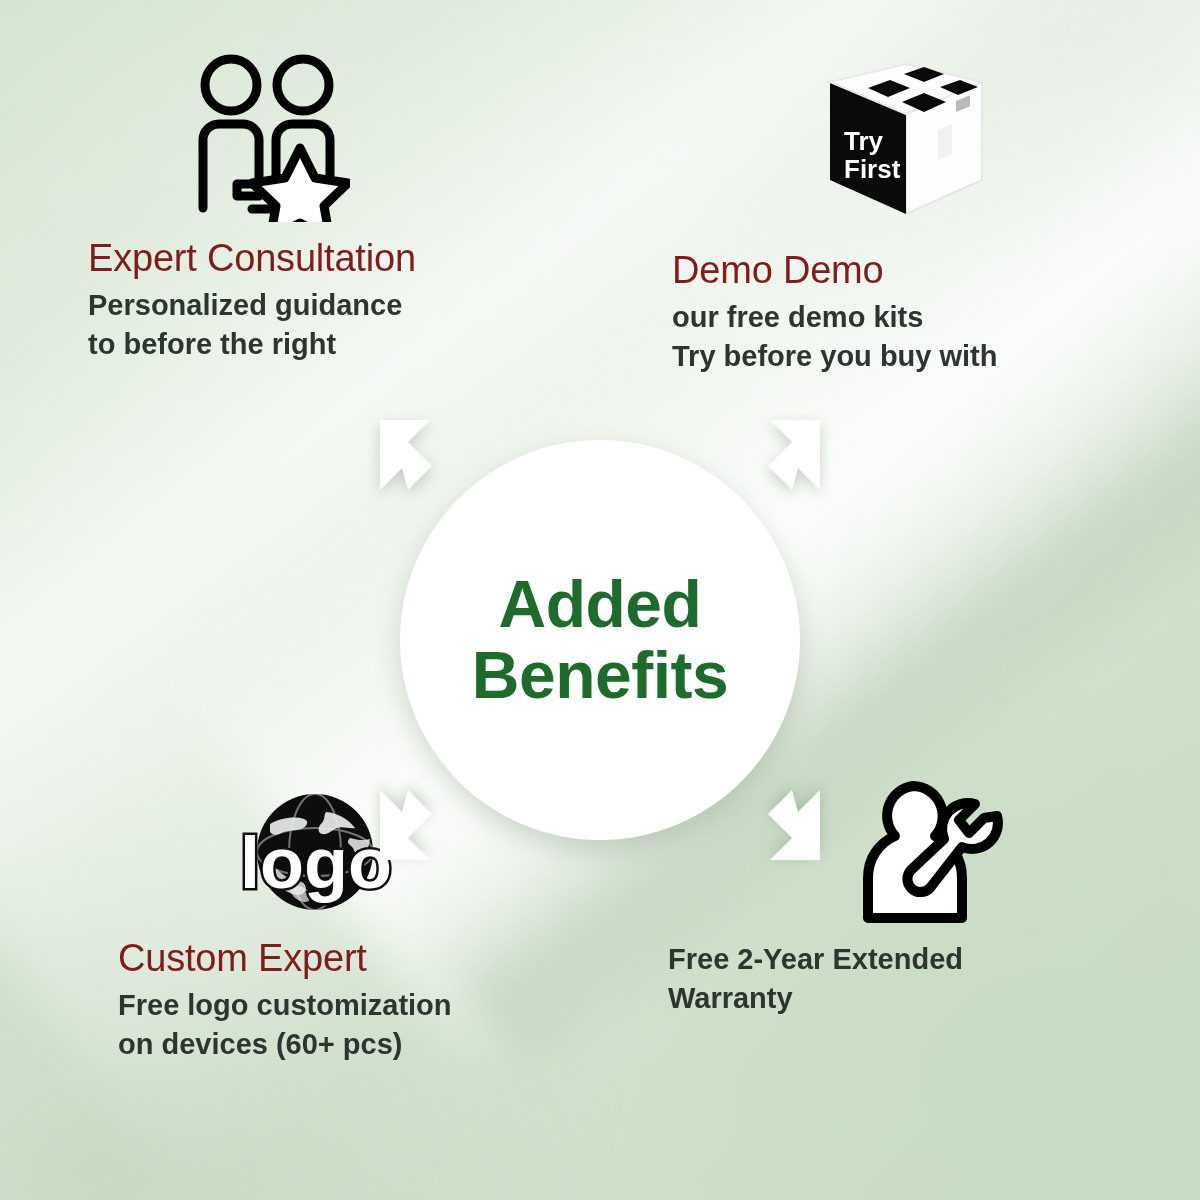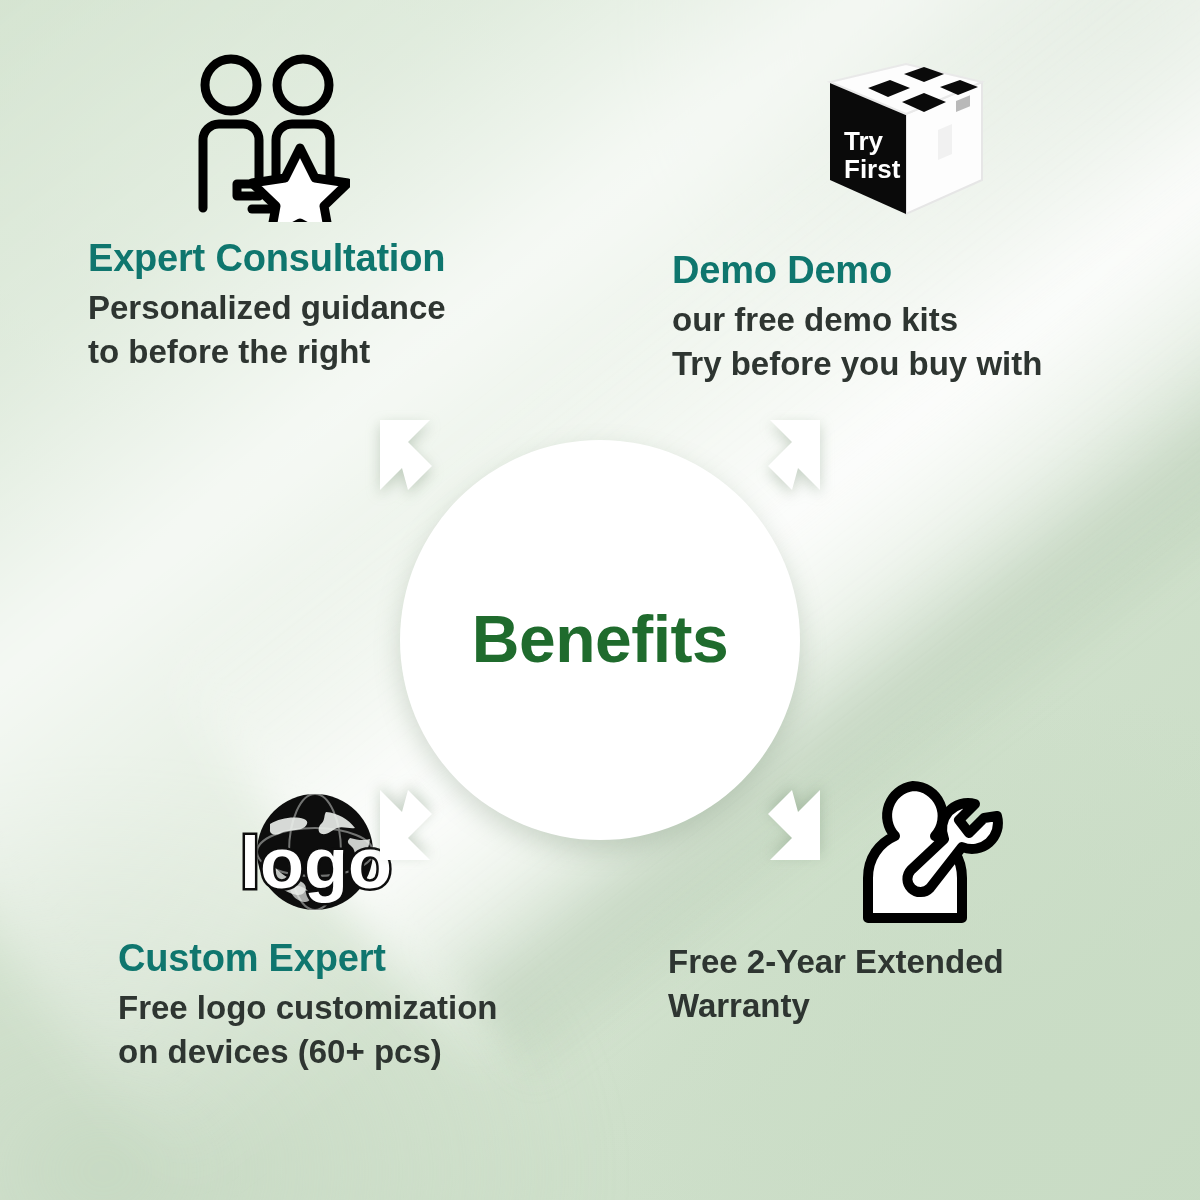--- a/index.html
+++ b/index.html
@@ -82,29 +82,29 @@
   .q-br { left:668px; top:780px; width:520px; }
 
   .icon-wrap { display:block; margin-bottom:14px; }
   .q-tl .icon-wrap { padding-left:102px; }
   .q-tr .icon-wrap { padding-left:150px; }
   .q-bl .icon-wrap { padding-left:112px; }
   .q-br .icon-wrap { padding-left:190px; }
 
   .feat-title {
     font-size:38px;
-    font-weight:700;
-    color:#0f766e;
+    font-weight:400;
+    color:#7f1d1d;
     letter-spacing:-.2px;
     line-height:1.16;
     white-space:nowrap;
   }
   .feat-desc {
     margin-top:6px;
-    font-size:33px;
+    font-size:29px;
     font-weight:600;
     color:#2e3531;
     line-height:1.33;
   }
   .q-br .feat-title { font-size:37px; }
 
   
   .badge {
     position:absolute;
     left:378px; top:418px;
@@ -266,17 +266,18 @@
         <path d="M2 2 H52 L30 24 L54 48 L30 72 L24 50 L2 72 Z" fill="#ffffff"></path>
       </svg>
     </span>
     <span class="bracket br-br">
       <svg width="96" height="96" viewBox="0 0 96 96" aria-hidden="true">
         <path d="M2 2 H52 L30 24 L54 48 L30 72 L24 50 L2 72 Z" fill="#ffffff"></path>
       </svg>
     </span>
 
     <div class="badge-text">
+      <span>Added</span>
       <span>Benefits</span>
     </div>
   </div>
 
 </div>
 
 </body></html>

